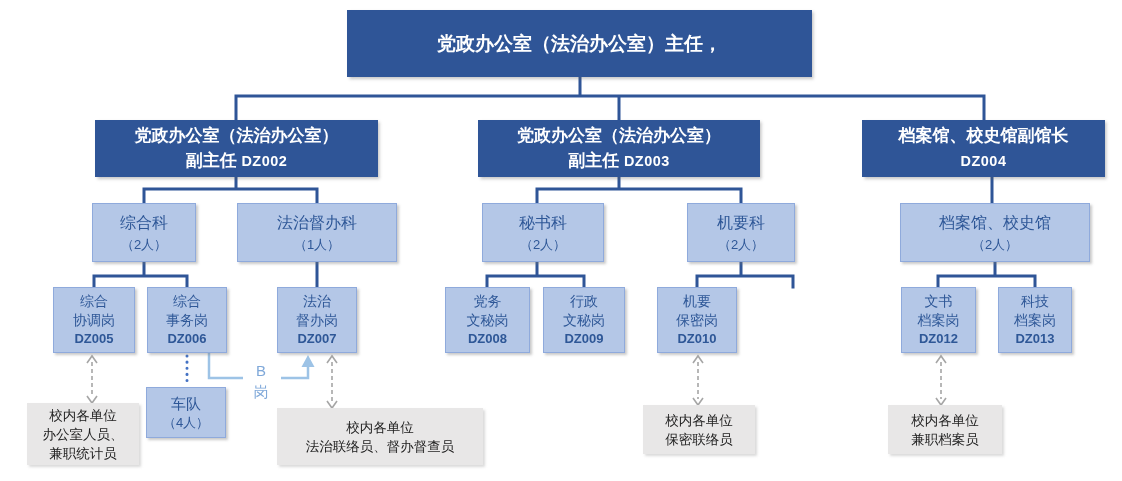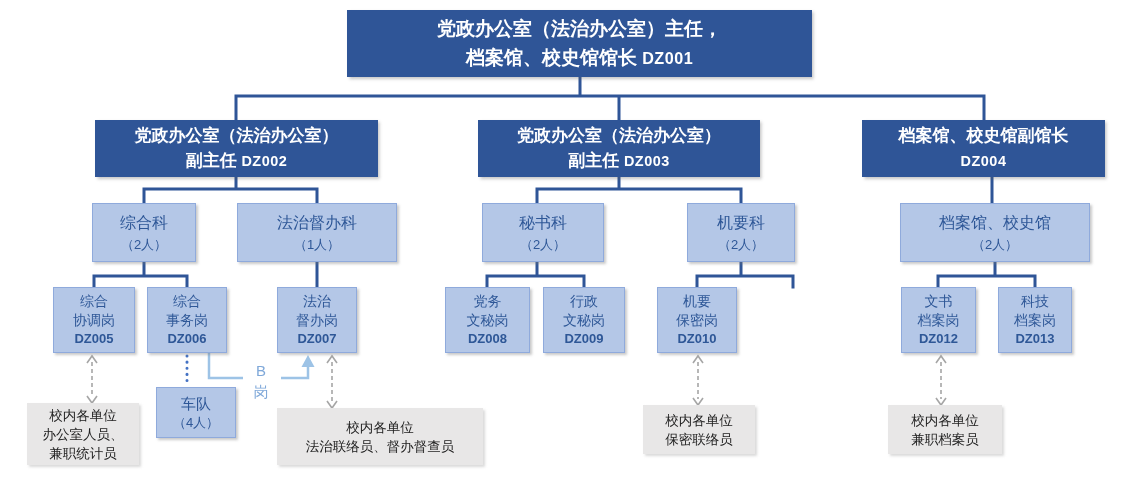--- a/index.html
+++ b/index.html
@@ -77,21 +77,20 @@
       <path d="M693 363 L698 356 L703 363"></path>
       <path d="M693 398 L698 405 L703 398"></path>
       <path d="M941 362 V399" stroke-dasharray="4 3"></path>
       <path d="M936 363 L941 356 L946 363"></path>
       <path d="M936 398 L941 405 L946 398"></path>
     </g>
   </svg>
 
   <div class="node dark lvl1" style="left:347px;top:10px;width:465px;height:67px">
     <div><span>党政办公室（法治办公室）主任，</span></div>
-    <div><span>档案馆、校史馆馆长</span>&nbsp;<span class="code">DZ001</span></div>
   </div>
 
   <div class="node dark lvl2" style="left:95px;top:120px;width:283px;height:57px">
     <div><span>党政办公室（法治办公室）</span></div>
     <div><span>副主任</span>&nbsp;<span class="code">DZ002</span></div>
   </div>
   <div class="node dark lvl2" style="left:478px;top:120px;width:282px;height:57px">
     <div><span>党政办公室（法治办公室）</span></div>
     <div><span>副主任</span>&nbsp;<span class="code">DZ003</span></div>
   </div>
@@ -155,21 +154,21 @@
     <div>文书</div>
     <div>档案岗</div>
     <div class="code">DZ012</div>
   </div>
   <div class="node light post" style="left:998px;top:287px;width:74px;height:66px">
     <div>科技</div>
     <div>档案岗</div>
     <div class="code">DZ013</div>
   </div>
 
-  <div class="node light fleet" style="left:156px;top:387px;width:80px;height:51px">
+  <div class="node light fleet" style="left:146px;top:387px;width:80px;height:51px">
     <div class="name">车队</div>
     <div class="sub">（4人）</div>
   </div>
 
   <div class="blabel" style="left:246px;top:360px;width:30px;">
     <div>B</div>
     <div>岗</div>
   </div>
 
   <div class="node gray" style="left:27px;top:403px;width:112px;height:62px">

